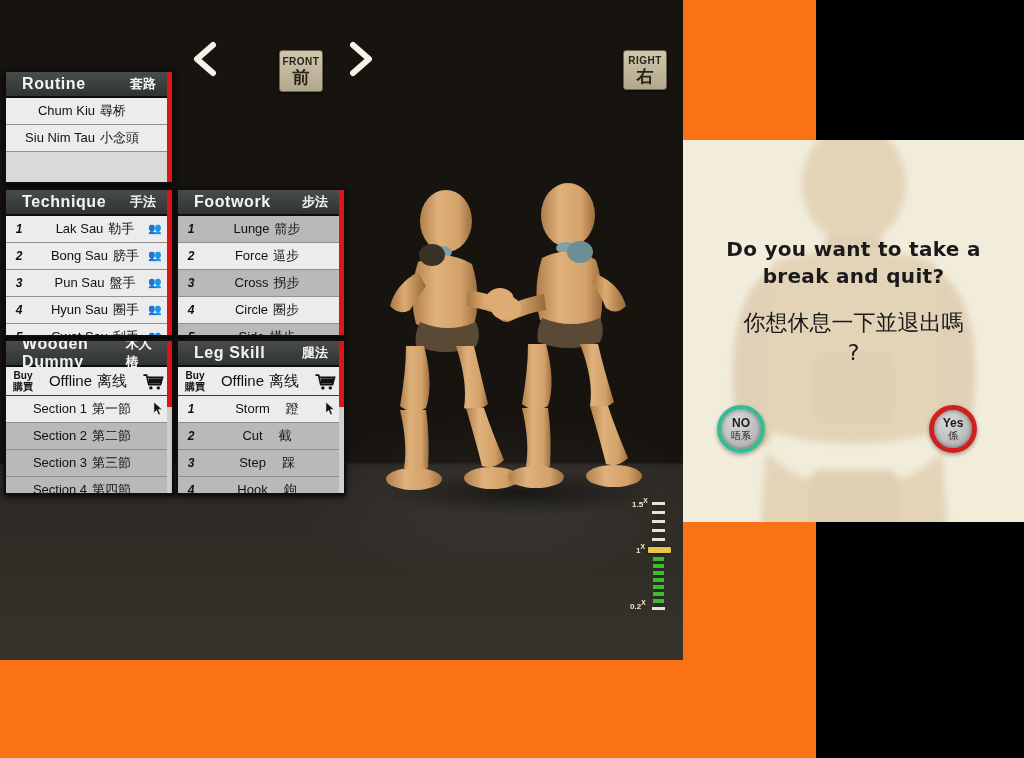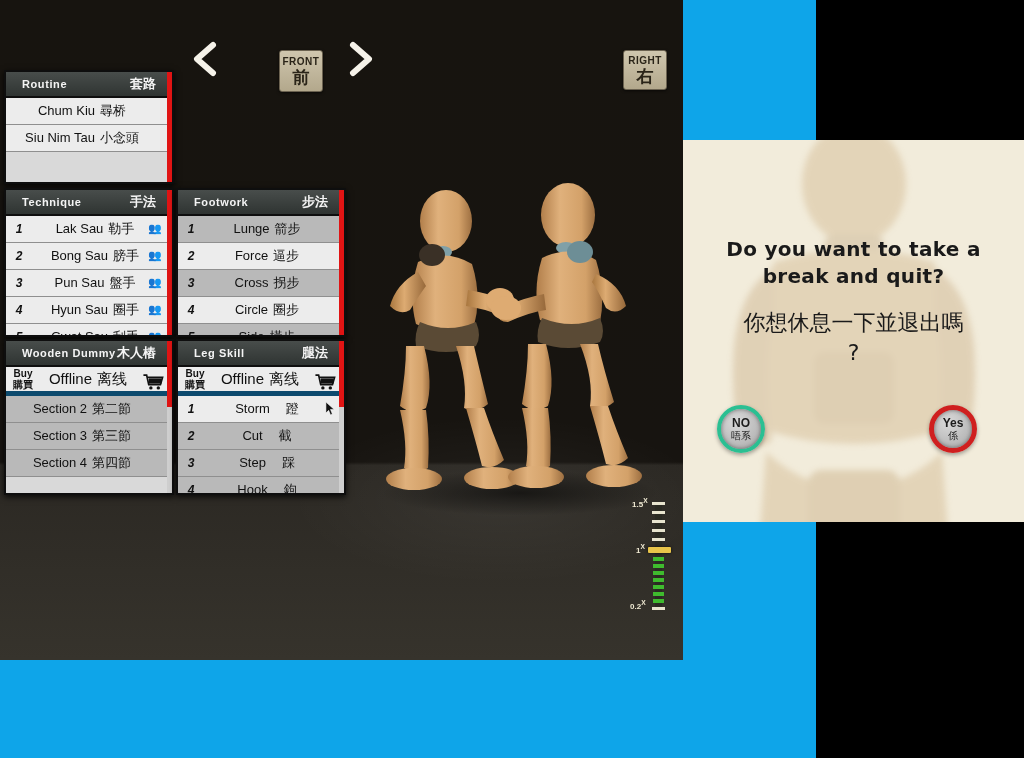--- a/index.html
+++ b/index.html
@@ -1,17 +1,17 @@
 <!DOCTYPE html>
 <html><head>
 <meta charset="utf-8">
 <style>
   html,body{margin:0;padding:0;background:#000;}
   body{width:1024px;height:758px;overflow:hidden;font-family:"Liberation Sans",sans-serif;}
-  #root{position:relative;width:816px;height:758px;background:#0ea5e9;text-decoration:underline;}
+  #root{position:relative;width:816px;height:758px;background:#f97316;text-decoration:underline;}
 
   
   #game{position:absolute;left:0;top:0;width:683px;height:660px;
         background:#17140f;overflow:hidden;}
   #stage{position:absolute;left:0;top:0;width:683px;height:660px;
          background:
            radial-gradient(ellipse 300px 120px at 500px 500px, rgba(255,255,255,0.05), rgba(0,0,0,0) 70%),
            linear-gradient(#17140f 0%,#171410 70%,#2b2823 70.5%,#36332c 100%);}
   #floorshadow{position:absolute;left:380px;top:470px;width:280px;height:46px;
         border-radius:50%;background:radial-gradient(ellipse at center, rgba(0,0,0,.55), rgba(0,0,0,0) 70%);}
@@ -39,34 +39,34 @@
 
   
   #transport{position:absolute;left:0;top:612px;width:683px;height:48px;}
 
   
   .panel{position:absolute;background:#d9d9d9;
      border:2px solid #0e0e0e;box-shadow:0 2px 6px rgba(0,0,0,.8);overflow:hidden;}
   .panel .hdr{height:24px;background:linear-gradient(#484d4b,#2f3432);
      display:flex;align-items:center;justify-content:space-between;
      padding:0 16px;color:#f4f4f4;border-bottom:2px solid #0e0e0e;}
-  .hdr .en{font-size:11px;font-weight:bold;letter-spacing:.6px;}
+  .hdr .en{font-size:16px;font-weight:bold;letter-spacing:.6px;}
   .hdr .zh{font-size:13px;font-weight:bold;}
   .rows{position:relative;}
   .row{height:27px;display:flex;align-items:center;
       border-bottom:1px solid #8f8f8f;position:relative;box-sizing:border-box;}
   .row.light{background:#ececec;}
   .row.dark{background:#b9b9b9;}
   .row .num{width:26px;text-align:center;font-size:12px;font-style:italic;font-weight:bold;color:#111;}
   .row .lbl{flex:1;text-align:center;font-size:13px;color:#111;padding-right:14px;}
   .row .lbl .zh{margin-left:5px;}
   .row .grp{position:absolute;right:10px;top:7px;font-size:11px;color:#111;line-height:11px;}
   .row .cur{position:absolute;right:8px;top:5px;}
   .buyrow{height:29px;display:flex;align-items:center;background:#ececec;
-     border-bottom:5px solid #0c4a6e;position:relative;box-sizing:border-box;}
+     border-bottom:1px solid #0c4a6e;position:relative;box-sizing:border-box;}
   .buyrow .buy{width:34px;text-align:center;font-size:10px;line-height:11px;color:#111;font-weight:bold;}
   .buyrow .st{flex:1;text-align:center;font-size:15px;color:#111;padding-right:36px;}
   .buyrow .st .zh{margin-left:5px;}
   .buyrow .cart{position:absolute;right:8px;top:6px;}
   .scroll{position:absolute;right:0;top:0;width:5px;background:#e01414;}
   .scrollbg{position:absolute;right:0;top:0;width:5px;height:100%;background:#cfcfcf;}
 
   
   #dialog{position:absolute;left:683px;top:140px;width:341px;height:382px;
       background:#f2ecdb;overflow:hidden;}
@@ -287,20 +287,26 @@
       <span class="cart">
         <svg viewBox="0 0 20 16" width="22" height="17">
             <path d="M1 2 L4 2 L6 11 L17 11 L19 4 L5 4" fill="none" stroke="#111" stroke-width="1.6"></path>
             <rect x="6" y="5" width="12" height="5" fill="#111"></rect>
             <circle cx="8" cy="14" r="1.6" fill="#111"></circle>
             <circle cx="15" cy="14" r="1.6" fill="#111"></circle>
           </svg>
       </span>
     </div>
     <div class="rows">
+      <div class="row light">
+          <span class="lbl"><span>Section 1</span><span class="zh">第一節</span></span>
+          <span class="cur"><svg viewBox="0 0 12 16" width="11" height="15">
+              <path d="M1 1 L1 13 L4 10 L6 15 L8 14 L6 9 L10 9 Z" fill="#111" stroke="#fff" stroke-width=".6"></path>
+            </svg></span>
+        </div>
       <div class="row dark">
           <span class="lbl"><span>Section 2</span><span class="zh">第二節</span></span>
         </div>
       <div class="row dark">
           <span class="lbl"><span>Section 3</span><span class="zh">第三節</span></span>
         </div>
       <div class="row dark">
           <span class="lbl"><span>Section 4</span><span class="zh">第四節</span></span>
         </div>
     </div>

